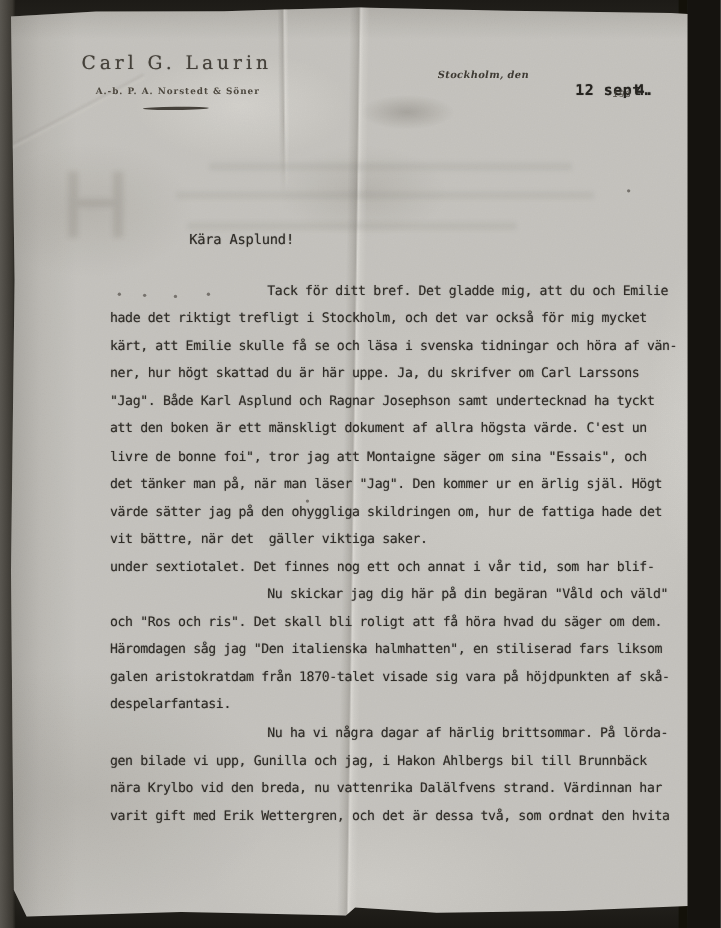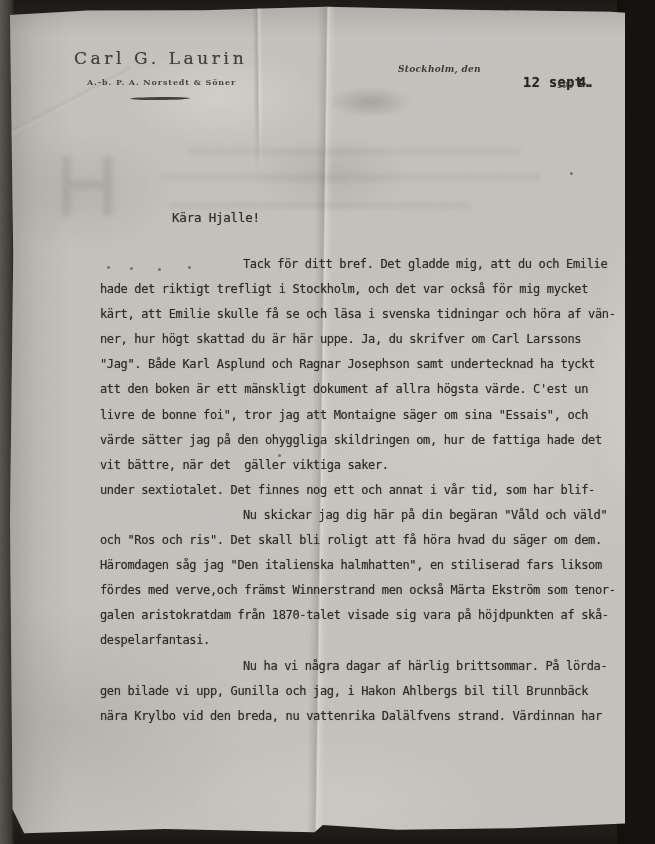--- a/index.html
+++ b/index.html
@@ -105,42 +105,43 @@
 
     <div class="lh-name">Carl G. Laurin</div>
     <div class="lh-company">A.-b. P. A. Norstedt &amp; Söner</div>
     <div class="lh-rule"></div>
 
     <div class="dl-place">Stockholm, den</div>
     <div class="dl-day">12 sept.</div>
     <div class="dl-yearprefix">193</div>
     <div class="dl-yearsuffix">4.</div>
 
-    <div class="salutation typed">Kära Hjalle!</div>
+    <div class="salutation typed">Kära Asplund!</div>
 
     <div class="letter-body typed">
         <div class="typed-line indent">Tack för ditt bref. Det gladde mig, att du och Emilie</div>
         <div class="typed-line">hade det riktigt trefligt i Stockholm, och det var också för mig mycket</div>
         <div class="typed-line">kärt, att Emilie skulle få se och läsa i svenska tidningar och höra af vän-</div>
         <div class="typed-line">ner, hur högt skattad du är här uppe. Ja, du skrifver om Carl Larssons</div>
         <div class="typed-line">"Jag". Både Karl Asplund och Ragnar Josephson samt undertecknad ha tyckt</div>
         <div class="typed-line">att den boken är ett mänskligt dokument af allra högsta värde. C'est un</div>
         <div class="typed-line">livre de bonne foi", tror jag att Montaigne säger om sina "Essais", och</div>
+        <div class="typed-line">det tänker man på, när man läser "Jag". Den kommer ur en ärlig själ. Högt</div>
         <div class="typed-line">värde sätter jag på den ohyggliga skildringen om, hur de fattiga hade det</div>
         <div class="typed-line">vit bättre, när det  gäller viktiga saker.</div>
         <div class="typed-line">under sextiotalet. Det finnes nog ett och annat i vår tid, som har blif-</div>
         <div class="typed-line indent">Nu skickar jag dig här på din begäran "Våld och väld"</div>
         <div class="typed-line">och "Ros och ris". Det skall bli roligt att få höra hvad du säger om dem.</div>
         <div class="typed-line">Häromdagen såg jag "Den italienska halmhatten", en stiliserad fars liksom</div>
-        <div class="typed-line">fördes med verve,och främst Winnerstrand men också Märta Ekström som tenor-</div>
         <div class="typed-line">galen aristokratdam från 1870-talet visade sig vara på höjdpunkten af skå-</div>
         <div class="typed-line">despelarfantasi.</div>
         <div class="typed-line indent">Nu ha vi några dagar af härlig brittsommar. På lörda-</div>
         <div class="typed-line">gen bilade vi upp, Gunilla och jag, i Hakon Ahlbergs bil till Brunnbäck</div>
         <div class="typed-line">nära Krylbo vid den breda, nu vattenrika Dalälfvens strand. Värdinnan har</div>
+        <div class="typed-line">varit gift med Erik Wettergren, och det är dessa två, som ordnat den hvita</div>
       </div>
   </div>
 
   <svg class="noise" width="655" height="844">
     <filter id="grain">
         <feTurbulence type="fractalNoise" baseFrequency="0.85" numOctaves="2" stitchTiles="stitch"></feTurbulence>
       <feColorMatrix type="matrix" values="0 0 0 0 0.45  0 0 0 0 0.44  0 0 0 0 0.41  0 0 0 0.9 0"></feColorMatrix>
     </filter>
     <rect width="655" height="844" filter="url(#grain)"></rect>
   </svg>

